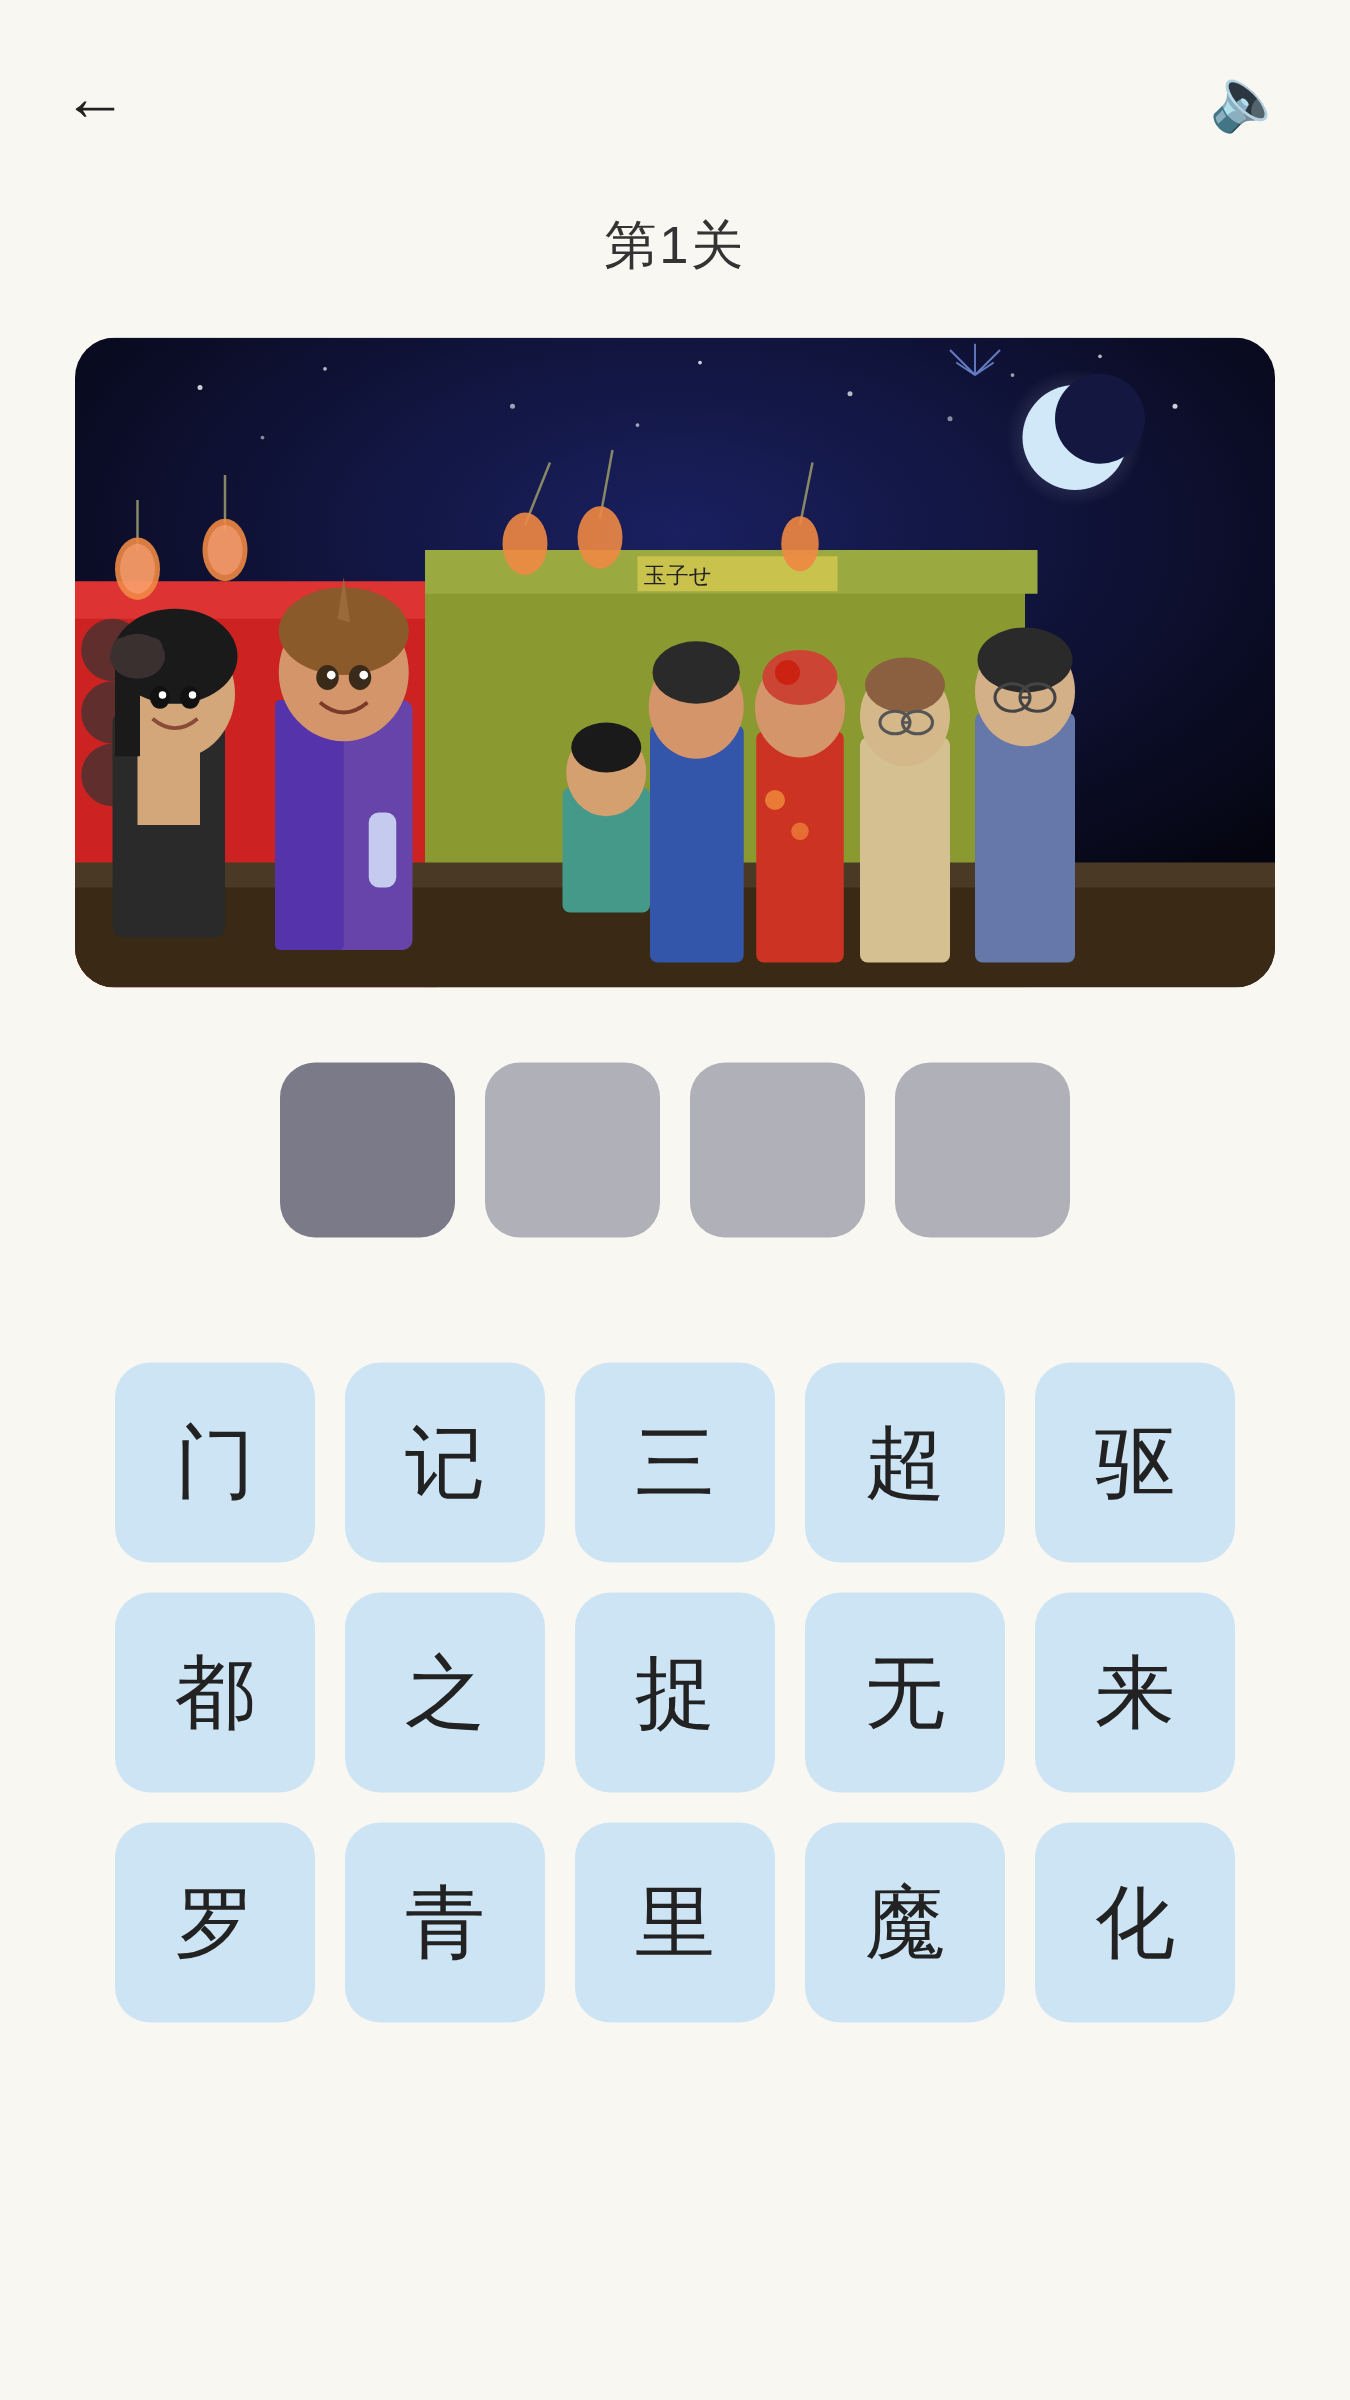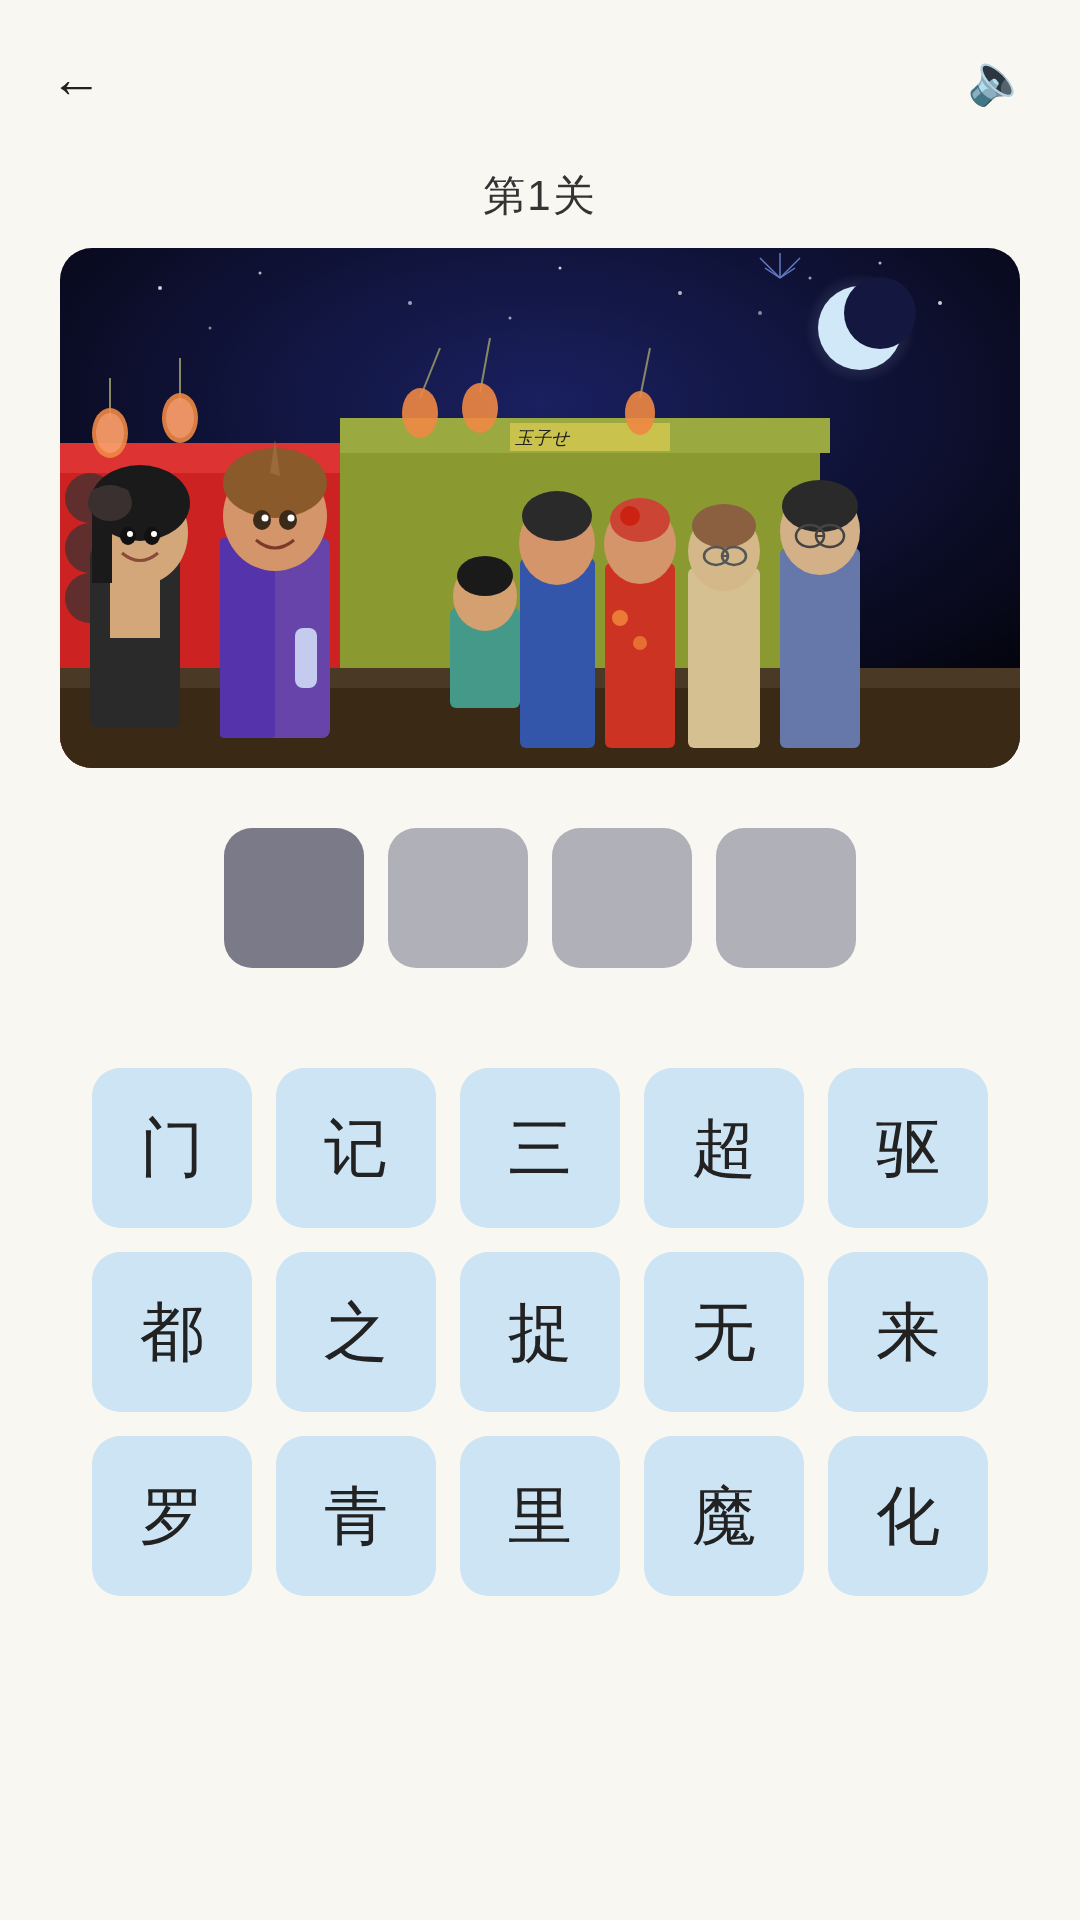--- a/index.html
+++ b/index.html
@@ -46,21 +46,21 @@
     .sound-btn {
       font-size: 50px;
       color: #222;
       cursor: pointer;
     }
 
     .level-label {
       font-size: 42px;
       color: #333;
       margin-top: 30px;
-      margin-bottom: 24px;
+      margin-bottom: 46px;
       letter-spacing: 2px;
     }
 
     .answer-boxes {
       display: flex;
       flex-direction: row;
       gap: 24px;
       margin-top: 60px;
       margin-bottom: 40px;
     }
@@ -117,21 +117,20 @@
       align-items: center;
     }
 
     
     .scene-wrapper {
       width: 960px;
       height: 520px;
       border-radius: 32px;
       overflow: hidden;
       position: relative;
-      font-style: italic;
     }
   </style>
 </head>
 <body>
 
 <div class="page-bg">
 
   <div class="header">
     <span class="back-btn">←</span>
     <span class="sound-btn">🔈</span>

